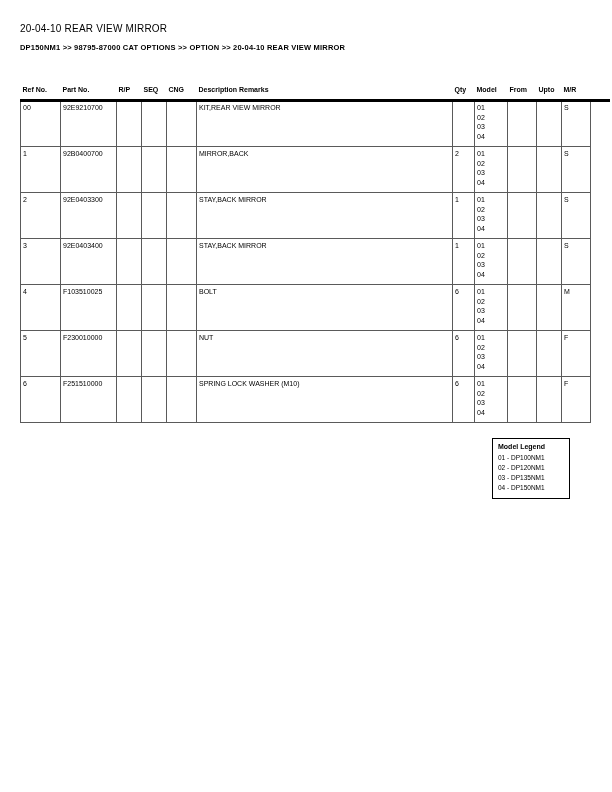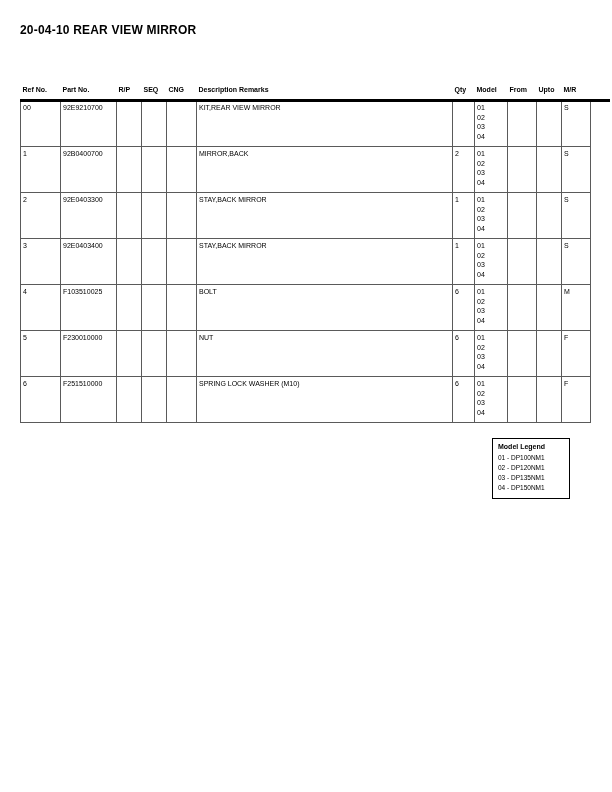--- a/index.html
+++ b/index.html
@@ -10,22 +10,22 @@
     height: 792px;
     background: #ffffff;
     font-family: "Liberation Sans", sans-serif;
     color: #000000;
     overflow: hidden;
   }
   .doc-title {
     position: absolute;
     left: 20px;
     top: 23px;
-    font-size: 12px;
-    font-weight: bold;
+    font-size: 10px;
+    font-weight: normal;
     letter-spacing: 0.2px;
   }
   .breadcrumb {
     position: absolute;
     left: 20px;
     top: 43px;
     font-size: 7.5px;
     font-weight: bold;
     letter-spacing: 0.2px;
   }
@@ -85,20 +85,21 @@
     font-size: 6.5px;
     line-height: 10px;
   }
 </style>
 </head>
 <body>
 
 <div class="page">
 
   <div class="doc-title">20-04-10 REAR VIEW MIRROR</div>
+  <div class="breadcrumb">DP150NM1 &gt;&gt; 98795-87000 CAT OPTIONS &gt;&gt; OPTION &gt;&gt; 20-04-10 REAR VIEW MIRROR</div>
 
   <div class="thick-rule"></div>
 
   <table class="parts-table">
     <colgroup>
       <col style="width:40px">
         <col style="width:56px">
         <col style="width:25px">
         <col style="width:25px">
       <col style="width:30px">

